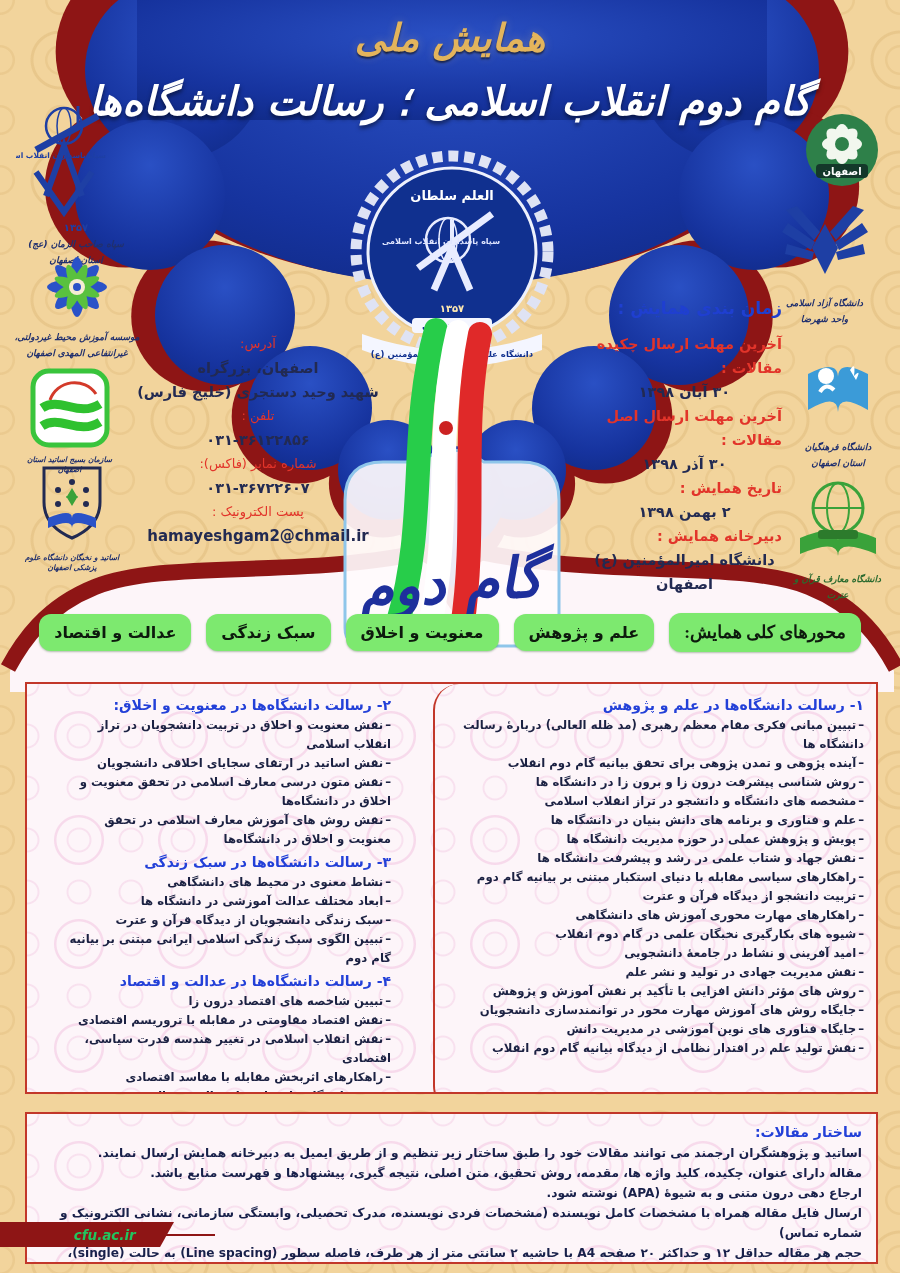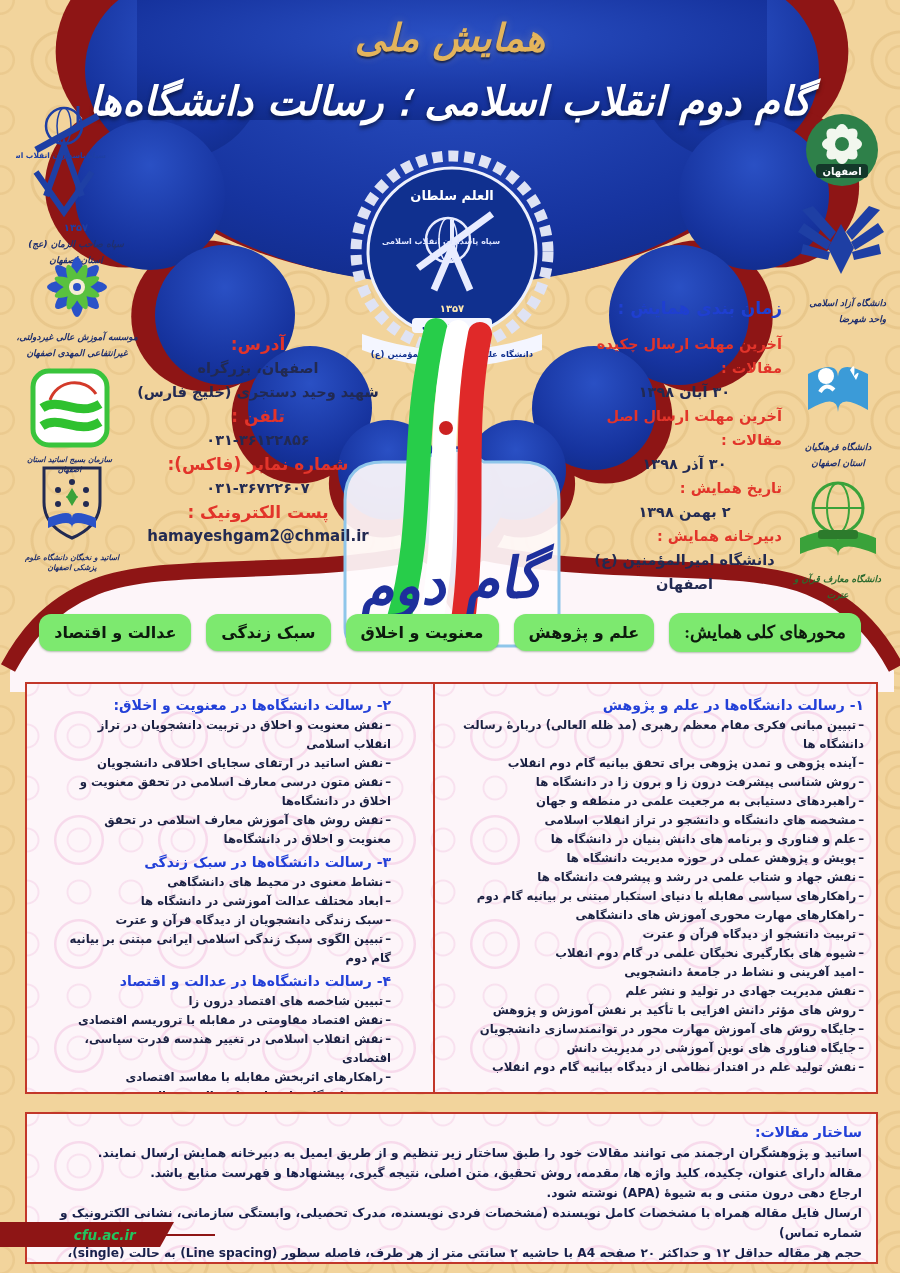--- a/index.html
+++ b/index.html
@@ -28,40 +28,40 @@
   .caption.tiny{font-size:7.5px;line-height:10px;}
   .year-text{font-size:10px;font-weight:bold;color:#1e3fa4;}
   
   #schedule{position:absolute;top:298px;right:118px;width:215px;direction:rtl;text-align:right;}
   .sched-heading{font-size:17px;font-weight:bold;color:#1f3fd0;margin-bottom:14px;}
   .sched-label{font-size:14.5px;font-weight:bold;color:#e2342a;line-height:24px;}
   .sched-value{font-size:14.5px;font-weight:bold;color:#222a52;line-height:24px;text-align:center;padding-left:20px;}
   
   #contact{position:absolute;top:332px;left:108px;width:300px;direction:rtl;text-align:center;}
   #contact div{line-height:24px;}
-  .c-label{font-size:17px;font-weight:bold;color:#e2342a;}
+  .c-label{font-size:13px;font-weight:normal;color:#e2342a;}
   .c-value{font-size:14.5px;font-weight:bold;color:#222a52;}
   .c-email{font-size:15px;font-weight:bold;color:#222a52;direction:ltr;}
   
   #pills{position:absolute;top:613px;left:0;right:0;display:flex;direction:rtl;
     justify-content:center;align-items:center;gap:15px;padding:0 88px;}
   .pill{background:#7de96f;border-radius:12px;padding:9px 15px;font-size:16px;font-weight:bold;
     color:#0d1a0d;white-space:nowrap;box-shadow:0 1px 2px rgba(40,90,40,.35);}
   .pill.heading{font-size:17.5px;font-family:Liberation Serif, serif;}
   
   .content-box{position:absolute;left:25px;right:22px;border:2px solid #c2372a;
     background-color:#fdf5f9;
     background-image:
       radial-gradient(circle, transparent 22px, rgba(233,156,204,.30) 23px, rgba(233,156,204,.30) 24.5px, transparent 25.5px),
       radial-gradient(circle, transparent 10px, rgba(233,156,204,.22) 11px, rgba(233,156,204,.22) 12px, transparent 13px);
     background-size:104px 104px,52px 52px;background-position:0 0,26px 26px;
     overflow:hidden;}
   #main-box{top:682px;height:408px;direction:rtl;display:grid;grid-template-columns:55.7% 44.3%;}
   .sec-col{padding:8px 12px 6px 8px;margin-left:30px;}
-  .sec-col.first{border-left:2px solid #c2372a;}
+  .sec-col.first{border-left:2px solid #c2372a;border-radius:26px;}
   .sec-title{font-size:14px;font-weight:bold;color:#2340d8;line-height:22px;margin-top:2px;}
   .t-item{font-size:11.7px;font-weight:bold;color:#1b2142;line-height:19px;text-align:right;}
   .t-item::before{content:"–";margin-left:2px;}
   #paper-box{top:1112px;height:152px;direction:rtl;padding:8px 14px;box-sizing:border-box;}
   .paper-heading{font-size:14px;font-weight:bold;color:#2340d8;line-height:21px;}
   .p-line{font-size:12.2px;font-weight:bold;color:#18204a;line-height:20px;text-align:right;}
   
   #watermark{position:absolute;top:1222px;left:0;height:25px;min-width:152px;
     background:#8e1515;display:flex;align-items:center;padding:0 14px 0 8px;
     clip-path:polygon(0 0,100% 0,92% 100%,0 100%);
@@ -183,21 +183,21 @@
         <ellipse rx="8" ry="30" fill="#2a52c8" transform="rotate(90)"></ellipse>
         <ellipse rx="8" ry="30" fill="#2a52c8" transform="rotate(135)"></ellipse>
         <ellipse rx="6" ry="24" fill="#59c13e" transform="rotate(22)"></ellipse>
         <ellipse rx="6" ry="24" fill="#59c13e" transform="rotate(67)"></ellipse>
         <ellipse rx="6" ry="24" fill="#59c13e" transform="rotate(112)"></ellipse>
         <ellipse rx="6" ry="24" fill="#59c13e" transform="rotate(157)"></ellipse>
         <circle r="8" fill="#f6ecd2"></circle>
           <circle r="4" fill="#2a52c8"></circle>
       </g>
     </svg>
-    <div class="caption">موسسه آموزش عالی غیردولتی،
+    <div class="caption">موسسه آموزش محیط غیردولتی،
 غیرانتفاعی المهدی اصفهان</div>
   </div>
 
   <div class="logo-block" style="top:368px;left:22px;width:95px;">
     <svg width="80" height="80" viewBox="0 0 80 80">
       <rect x="3" y="3" width="74" height="74" rx="16" fill="#ffffff" stroke="#39c43c" stroke-width="5"></rect>
       <path d="M20 32 A 26 26 0 0 1 66 26" fill="none" stroke="#d33a2a" stroke-width="3"></path>
       <path d="M12 40 C 30 28 48 50 70 36" fill="none" stroke="#2fc12f" stroke-width="9"></path>
       <path d="M12 58 C 30 46 48 68 70 54" fill="none" stroke="#2fc12f" stroke-width="9"></path>
     </svg>
@@ -228,21 +228,21 @@
         <ellipse rx="9" ry="20" transform="rotate(45)"></ellipse>
         <ellipse rx="9" ry="20" transform="rotate(90)"></ellipse>
         <ellipse rx="9" ry="20" transform="rotate(135)"></ellipse>
       </g>
       <circle cx="38" cy="32" r="7" fill="#2e8049"></circle>
       <rect x="12" y="52" width="52" height="14" rx="4" fill="#14382a"></rect>
       <text x="38" y="63" text-anchor="middle" font-size="10" font-weight="bold" fill="#ffffff">اصفهان</text>
     </svg>
   </div>
 
-  <div class="logo-block" style="top:196px;right:14px;width:95px;text-align:right;">
+  <div class="logo-block" style="top:196px;right:28px;width:95px;">
     <svg width="90" height="92" viewBox="0 0 90 92">
       <g fill="#1e3fa4">
         <path d="M45 28 L58 52 L45 78 L32 52 Z"></path>
         <path d="M34 44 L6 14 L17 10 L40 36 Z"></path>
         <path d="M31 54 L2 36 L8 27 L35 46 Z"></path>
         <path d="M32 64 L5 58 L7 48 L34 56 Z"></path>
         <path d="M56 44 L84 14 L73 10 L50 36 Z"></path>
         <path d="M59 54 L88 36 L82 27 L55 46 Z"></path>
         <path d="M58 64 L85 58 L83 48 L56 56 Z"></path>
       </g>
@@ -316,28 +316,27 @@
   </div>
 
   <div id="main-box" class="content-box">
     <div class="sec-col first">
       <div class="sec-title">۱- رسالت دانشگاه‌ها در علم و پژوهش</div>
       <div>
 
       <div class="t-item">تبیین مبانی فکری مقام معظم رهبری (مد ظله العالی) دربارهٔ رسالت دانشگاه ها</div>
           <div class="t-item">آینده پژوهی و تمدن پژوهی برای تحقق بیانیه گام دوم انقلاب</div>
           <div class="t-item">روش شناسی پیشرفت درون زا و برون زا در دانشگاه ها</div>
-          <div class="t-item">راهبردهای دستیابی به مرجعیت علمی در منطقه و جهان</div>
           <div class="t-item">مشخصه های دانشگاه و دانشجو در تراز انقلاب اسلامی</div>
           <div class="t-item">علم و فناوری و برنامه های دانش بنیان در دانشگاه ها</div>
           <div class="t-item">پویش و پژوهش عملی در حوزه مدیریت دانشگاه ها</div>
           <div class="t-item">نقش جهاد و شتاب علمی در رشد و پیشرفت دانشگاه ها</div>
           <div class="t-item">راهکارهای سیاسی مقابله با دنیای استکبار مبتنی بر بیانیه گام دوم</div>
+          <div class="t-item">تربیت دانشجو از دیدگاه قرآن و عترت</div>
           <div class="t-item">راهکارهای مهارت محوری آموزش های دانشگاهی</div>
-          <div class="t-item">تربیت دانشجو از دیدگاه قرآن و عترت</div>
           <div class="t-item">شیوه های بکارگیری نخبگان علمی در گام دوم انقلاب</div>
           <div class="t-item">امید آفرینی و نشاط در جامعهٔ دانشجویی</div>
           <div class="t-item">نقش مدیریت جهادی در تولید و نشر علم</div>
           <div class="t-item">روش های مؤثر دانش افزایی با تأکید بر نقش آموزش و پژوهش</div>
           <div class="t-item">جایگاه روش های آموزش مهارت محور در توانمندسازی دانشجویان</div>
           <div class="t-item">جایگاه فناوری های نوین آموزشی در مدیریت دانش</div>
           <div class="t-item">نقش تولید علم در اقتدار نظامی از دیدگاه بیانیه گام دوم انقلاب</div>
         </div>
     </div>
     <div class="sec-col">

